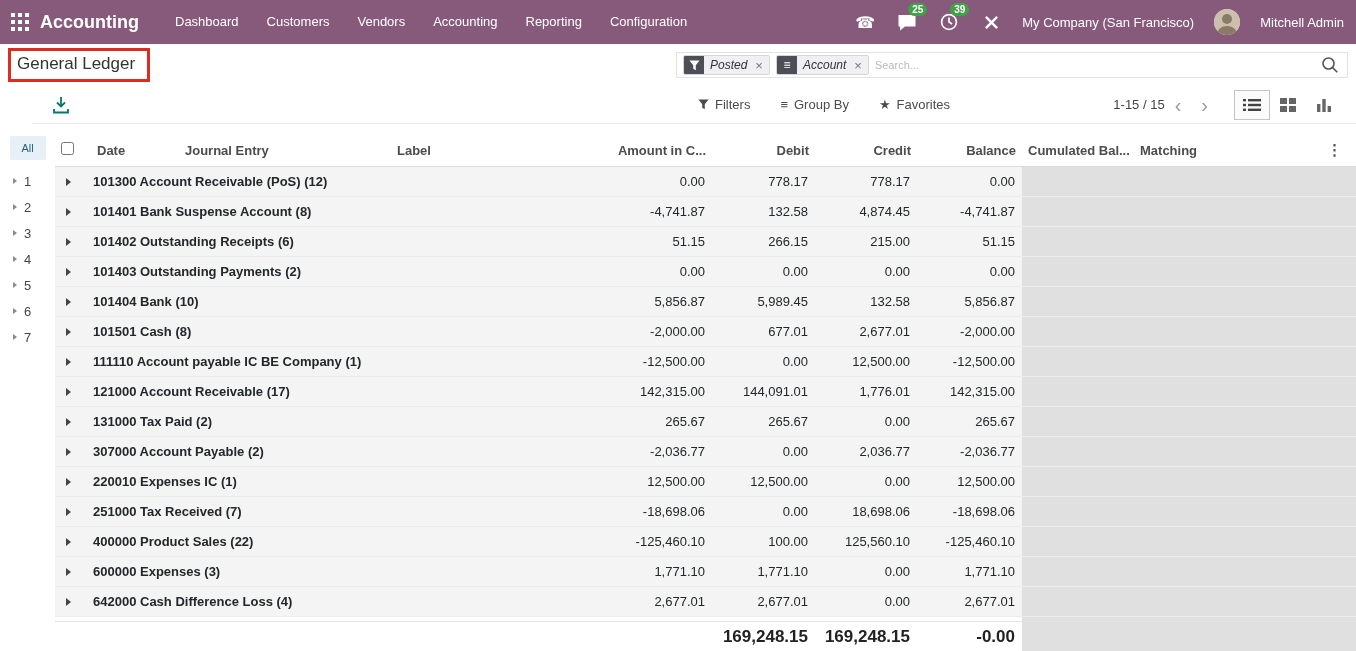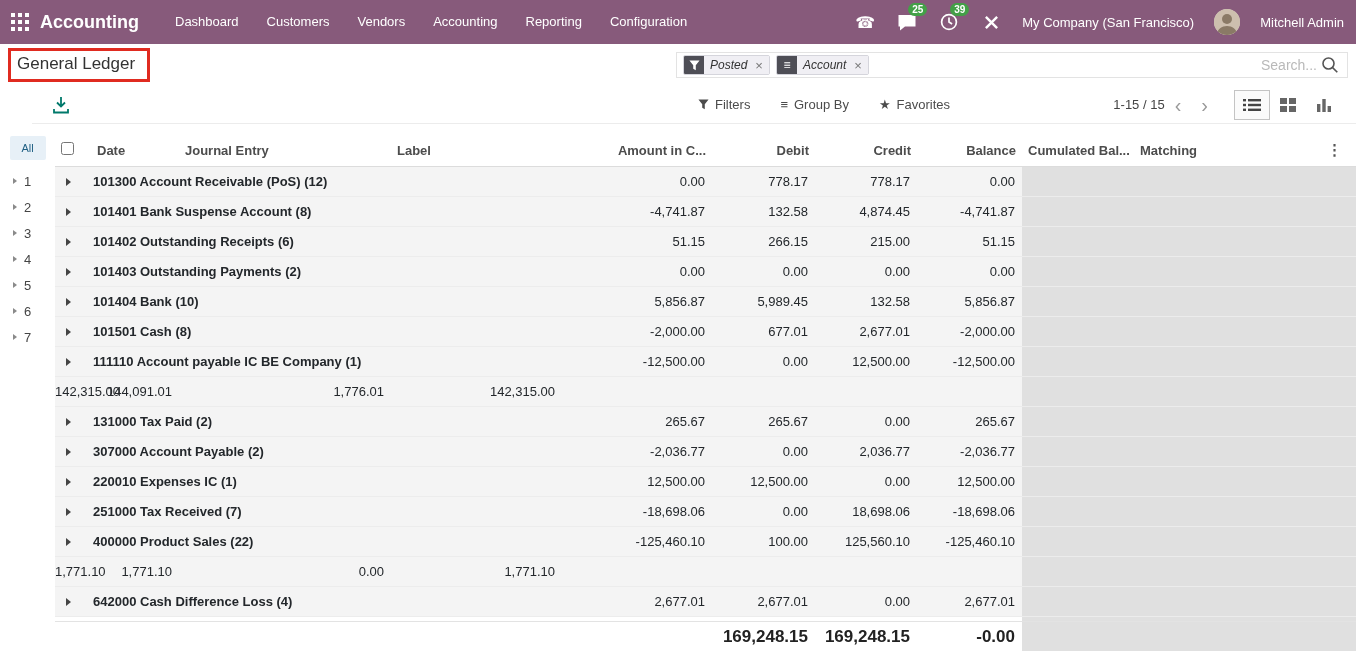--- a/index.html
+++ b/index.html
@@ -21,21 +21,21 @@
   .user { font-size:13px; cursor:pointer; white-space:nowrap; }
 
   
   .bread-bar { height:42px; display:flex; align-items:center; padding:0 8px; background:#fff; }
   .title-red { font-size:17px; color:#333; border:3px solid #e02b20; padding:3px 12px 5px 6px; }
   .searchbar { width:672px; margin-left:auto; display:flex; align-items:center; border:1px solid #e3e3e3; height:26px; background:#fff; padding:0 4px 0 6px; }
   .facet { display:inline-flex; align-items:center; height:20px; border:1px solid #d5d5dc; border-radius:2px; overflow:hidden; margin-right:6px; font-size:12px; flex-shrink:0; }
   .facet-icon { background:#4e4e56; color:#fff; width:20px; height:100%; display:flex; align-items:center; justify-content:center; font-size:12px; }
   .facet-label { background:#f0eff4; padding:0 6px; color:#333; height:100%; display:flex; align-items:center;font-style:italic; }
   .facet-close { background:#f0eff4; padding:0 6px 0 2px; color:#777; height:100%; display:flex; align-items:center; cursor:pointer; font-size:13px; }
-  .search-input { border:none; outline:none; flex:1; font-size:14px; color:#333; min-width:40px;text-align:right; }
+  .search-input { border:none; outline:none; flex:1; font-size:11px; color:#333; min-width:40px; }
   .search-input::placeholder { color:#b9b9b9; }
   .mag-btn { display:flex; align-items:center; cursor:pointer; padding:0 4px; }
 
   
   .control-bar { height:38px; display:flex; align-items:center; border-bottom:1px solid #ececec;margin-left:32px; }
   .download-btn { margin-left:20px; cursor:pointer; display:flex; align-items:center; }
   .search-opts { margin-left:628px; display:flex; gap:30px; font-size:13px; color:#4c4c4c; }
   .opt { display:flex; align-items:center; gap:6px; cursor:pointer; white-space:nowrap; }
   .star { color:#4c4c4c; font-size:13px; }
   .pager { margin-left:auto; display:flex; align-items:center; font-size:13px; color:#444; }
@@ -358,20 +358,24 @@
         </div>
       <div class="cell num">-12,500.00</div>
       <div class="cell num">0.00</div>
       <div class="cell num">12,500.00</div>
       <div class="cell num">-12,500.00</div>
       <div class="graycell c9"></div>
         <div class="graycell c10"></div>
         <div class="graycell c11"></div>
     </div>
     <div class="grid trow">
+      <div class="label-cell">
+          <span class="tri"></span>
+          <span class="glabel">121000 Account Receivable (17)</span>
+        </div>
       <div class="cell num">142,315.00</div>
       <div class="cell num">144,091.01</div>
       <div class="cell num">1,776.01</div>
       <div class="cell num">142,315.00</div>
       <div class="graycell c9"></div>
         <div class="graycell c10"></div>
         <div class="graycell c11"></div>
     </div>
     <div class="grid trow">
       <div class="label-cell">
@@ -432,20 +436,24 @@
         </div>
       <div class="cell num">-125,460.10</div>
       <div class="cell num">100.00</div>
       <div class="cell num">125,560.10</div>
       <div class="cell num">-125,460.10</div>
       <div class="graycell c9"></div>
         <div class="graycell c10"></div>
         <div class="graycell c11"></div>
     </div>
     <div class="grid trow">
+      <div class="label-cell">
+          <span class="tri"></span>
+          <span class="glabel">600000 Expenses (3)</span>
+        </div>
       <div class="cell num">1,771.10</div>
       <div class="cell num">1,771.10</div>
       <div class="cell num">0.00</div>
       <div class="cell num">1,771.10</div>
       <div class="graycell c9"></div>
         <div class="graycell c10"></div>
         <div class="graycell c11"></div>
     </div>
     <div class="grid trow">
       <div class="label-cell">

